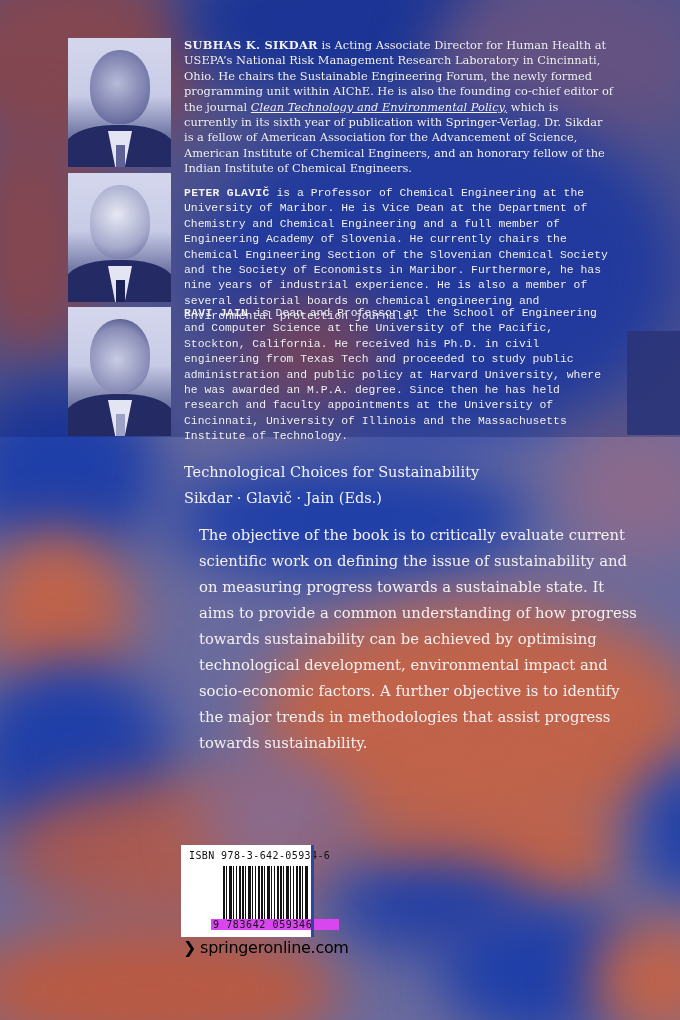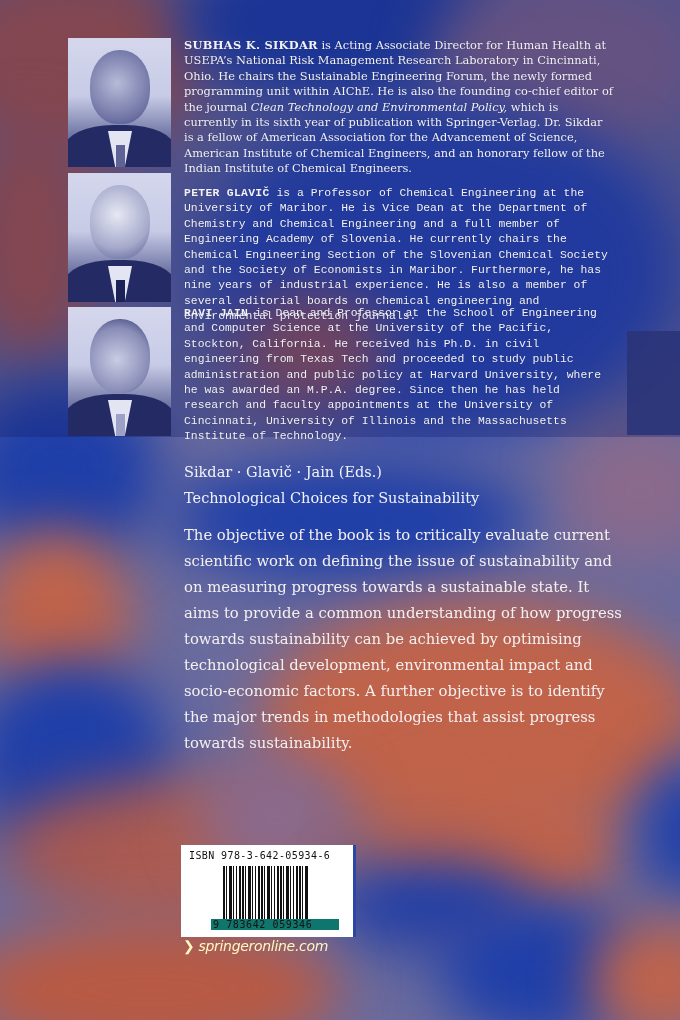--- a/index.html
+++ b/index.html
@@ -47,59 +47,59 @@
     position: absolute; left: 48px; bottom: 0; width: 9px; height: 22px;
     background: #5e6296;
   }
 
   .bio {
     position: absolute; left: 184px; width: 430px;
     color: #f2f2f7; font-size: 11.4px; line-height: 15.4px;
     text-shadow: 0 0 1px rgba(0,0,20,0.3);
   }
   .bio .name { font-weight: bold; font-variant: small-caps; letter-spacing: 0.3px; }
-  .bio em { font-style: italic; }
+  .bio em { font-style: italic; text-decoration: underline; }
 
   .editors {
     position: absolute; left: 184px; top: 459px;
     color: #f2f2f7; font-size: 14.5px; line-height: 26px;
   }
   .abstract {
-    position: absolute; left: 184px; top: 522px; width: 440px;
+    position: absolute; left: 199px; top: 522px; width: 440px;
     color: #f4f0f0; font-size: 14.8px; line-height: 26px;
   }
 
   .barcode-box {
-    position: absolute; left: 181px; top: 845px; width: 172px; height: 92px;
+    position: absolute; left: 181px; top: 845px; width: 130px; height: 92px;
     background: #ffffff;
   }
   .isbn-text {
     position: absolute; left: 8px; top: 5px; width: 150px;
     font-family: "DejaVu Sans Mono", "Liberation Mono", monospace;
     font-size: 10px; color: #111; letter-spacing: 0.4px; white-space: nowrap;
   }
   .bars {
     position: absolute; left: 42px; top: 21px; width: 86px; height: 56px;
     background: repeating-linear-gradient(90deg,
       #111 0 2px, #fff 2px 3px, #111 3px 4px, #fff 4px 6px,
       #111 6px 9px, #fff 9px 10px, #111 10px 11px, #fff 11px 13px,
       #111 13px 14px, #fff 14px 16px, #111 16px 18px, #fff 18px 19px);
   }
   .ean-text {
     position: absolute; left: 30px; top: 74px; width: 126px;
     font-family: "DejaVu Sans Mono", "Liberation Mono", monospace;
-    font-size: 10px; color: #111; background: #0f766e; letter-spacing: 0.6px;
+    font-size: 10px; color: #111; background: #d946ef; letter-spacing: 0.6px;
     white-space: nowrap; padding-left: 2px;
   }
   .barcode-edge { position: absolute; right: -3px; top: 0; width: 3px; height: 92px; background: #2c46a8; }
 
   .weblink {
     position: absolute; left: 183px; top: 938px;
-    color: #fef9c3; font-family: "DejaVu Sans", "Liberation Sans", sans-serif;
-    font-size: 14px; letter-spacing: -0.3px; white-space: nowrap; font-style: italic;
+    color: #000000; font-family: "DejaVu Sans", "Liberation Sans", sans-serif;
+    font-size: 16px; letter-spacing: -0.3px; white-space: nowrap;
   }
   .weblink .arrow { font-weight: bold; margin-right: 4px; }
 </style>
 </head>
 <body>
 
 <div class="bg">
   <div class="blob b-red" style="left:-60px;top:-40px;width:260px;height:200px;"></div>
   <div class="blob b-blue" style="left:180px;top:-60px;width:320px;height:160px;"></div>
   <div class="blob b-mauve" style="left:430px;top:-30px;width:280px;height:180px;"></div>
@@ -147,22 +147,22 @@
   <span class="name">SUBHAS K. SIKDAR</span><span> is Acting Associate Director for Human Health at USEPA’s National Risk Management Research Laboratory in Cincinnati, Ohio. He chairs the Sustainable Engineering Forum, the newly formed programming unit within AIChE. He is also the founding co-chief editor of the journal </span><em>Clean Technology and Environmental Policy,</em><span> which is currently in its sixth year of publication with Springer-Verlag. Dr. Sikdar is a fellow of American Association for the Advancement of Science, American Institute of Chemical Engineers, and an honorary fellow of the Indian Institute of Chemical Engineers.</span>
 </div>
 <div class="bio" style="top:186px;font-family:Liberation Mono, monospace;">
   <span class="name">PETER GLAVIČ</span><span> is a Professor of Chemical Engineering at the University of Maribor. He is Vice Dean at the Department of Chemistry and Chemical Engineering and a full member of Engineering Academy of Slovenia. He currently chairs the Chemical Engineering Section of the Slovenian Chemical Society and the Society of Economists in Maribor. Furthermore, he has nine years of industrial experience. He is also a member of several editorial boards on chemical engineering and environmental protection journals.</span>
 </div>
 <div class="bio" style="top:306px;font-family:Liberation Mono, monospace;">
   <span class="name">RAVI JAIN</span><span> is Dean and Professor at the School of Engineering and Computer Science at the University of the Pacific, Stockton, California. He received his Ph.D. in civil engineering from Texas Tech and proceeded to study public administration and public policy at Harvard University, where he was awarded an M.P.A. degree. Since then he has held research and faculty appointments at the University of Cincinnati, University of Illinois and the Massachusetts Institute of Technology.</span>
 </div>
 
 <div class="editors">
+  <div>Technological Choices for Sustainability</div>
   <div>Sikdar · Glavič · Jain (Eds.)</div>
-  <div>Technological Choices for Sustainability</div>
 </div>
 
 <div class="abstract">The objective of the book is to critically evaluate current scientific work on defining the issue of sustainability and on measuring progress towards a sustainable state. It aims to provide a common understanding of how progress towards sustainability can be achieved by optimising technological development, environmental impact and socio-economic factors. A further objective is to identify the major trends in methodologies that assist progress towards sustainability.</div>
 
 <div class="barcode-box">
   <div class="isbn-text">ISBN 978-3-642-05934-6</div>
   <div class="bars"></div>
   <div class="ean-text">9 783642 059346</div>
   <div class="barcode-edge"></div>
 </div>

